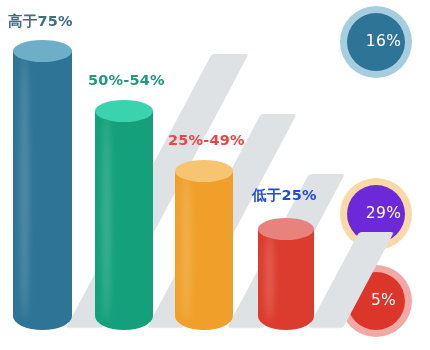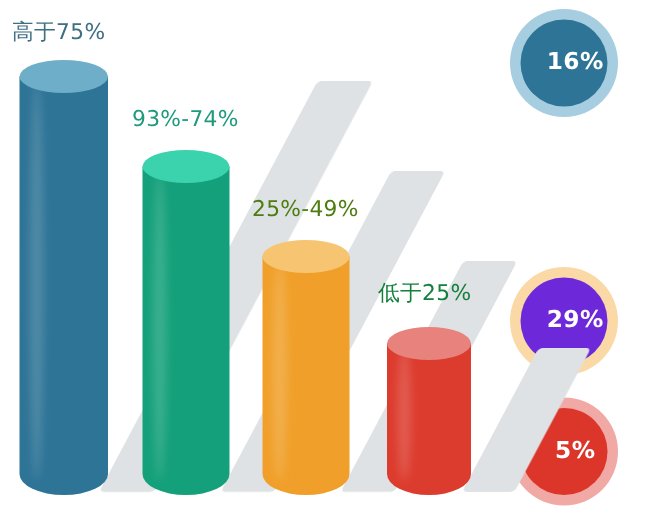--- a/index.html
+++ b/index.html
@@ -5,21 +5,21 @@
   html,body{margin:0;padding:0;}
   body{
     width:430px;height:350px;
     background:#ffffff;
     font-family:"DejaVu Sans","Liberation Sans",sans-serif;
     overflow:hidden;
   }
   #stage{position:relative;width:430px;height:350px;background:#fff;}
 
   
-  #bar-area{position:absolute;left:0;top:0;width:340px;height:274px;}
+  #bar-area{position:absolute;left:0;top:0;width:340px;height:274px;font-weight:bold;}
 
   .bar-group{position:absolute;}
 
   
   .bar-shadow{
     position:absolute;
     background:#dfe2e4;
     transform:skewX(-28deg);
     transform-origin:bottom left;
     border-radius:3px;
@@ -70,21 +70,21 @@
   }
   .circle-core{
     position:absolute;
     left:7px;top:7px;right:7px;bottom:7px;
     border-radius:50%;
     display:flex;align-items:center;justify-content:center;
   }
   .circle-val{
     color:#ffffff;
     font-size:15.5px;
-    font-weight:bold;
+    font-weight:normal;
     letter-spacing:.3px;
     line-height:1;
     margin-left:15px;
   }
 </style>
 </head>
 <body>
 
 <div id="stage">
 
@@ -100,41 +100,41 @@
       <div class="bar-label" id="label-1" style="left: 8px; top: 12px; color: rgb(62, 111, 130);">高于75%</div>
     </div>
 
     <div class="bar-group">
       <div class="bar-shadow" id="shadow-2" style="left: 147px; top: 114px; width: 35.96px; height: 214px;"></div>
       <div class="cyl" id="cyl-2" style="left: 95px; top: 100px; width: 58px; height: 230px;">
         <div class="cyl-body" id="body-2" style="top: 11px; height: 219px; background: rgb(20, 160, 122);"></div>
         <div class="cyl-sheen"></div>
         <div class="cyl-top" id="top-2" style="background: rgb(58, 211, 173);"></div>
       </div>
-      <div class="bar-label" id="label-2" style="left: 88px; top: 72px; color: rgb(31, 154, 124);">93%-74%</div>
+      <div class="bar-label" id="label-2" style="left: 88px; top: 72px; color: rgb(31, 154, 124);">50%-54%</div>
     </div>
 
     <div class="bar-group">
       <div class="bar-shadow" id="shadow-3" style="left: 227px; top: 174px; width: 35.96px; height: 154px;"></div>
       <div class="cyl" id="cyl-3" style="left: 175px; top: 160px; width: 58px; height: 170px;">
         <div class="cyl-body" id="body-3" style="top: 11px; height: 159px; background: rgb(240, 160, 42);"></div>
         <div class="cyl-sheen"></div>
         <div class="cyl-top" id="top-3" style="background: rgb(247, 196, 113);"></div>
       </div>
-      <div class="bar-label" id="label-3" style="left: 168px; top: 132px; color: #4d7c0f;">25%-49%</div>
+      <div class="bar-label" id="label-3" style="left: 168px; top: 132px; color: #ef4444;">25%-49%</div>
     </div>
 
     <div class="bar-group">
       <div class="bar-shadow" id="shadow-4" style="left: 308px; top: 232px; width: 34.72px; height: 96px;"></div>
       <div class="cyl" id="cyl-4" style="left: 258px; top: 218px; width: 56px; height: 112px;">
         <div class="cyl-body" id="body-4" style="top: 11px; height: 101px; background: rgb(220, 60, 46);"></div>
         <div class="cyl-sheen"></div>
         <div class="cyl-top" id="top-4" style="background: rgb(232, 130, 124);"></div>
       </div>
-      <div class="bar-label" id="label-4" style="left: 252px; top: 186px; color: #15803d;">低于25%</div>
+      <div class="bar-label" id="label-4" style="left: 252px; top: 186px; color: #1d4ed8;">低于25%</div>
     </div>
 
   </div>
 
   <div id="circle-col">
 
     <div class="circle-item" id="circ-1" style="top: 6px;">
       <div class="circle-ring" id="ring-1" style="background: rgb(166, 206, 224);"></div>
       <div class="circle-core" id="core-1" style="background: rgb(46, 116, 150);">
         <span class="circle-val">16%</span>

